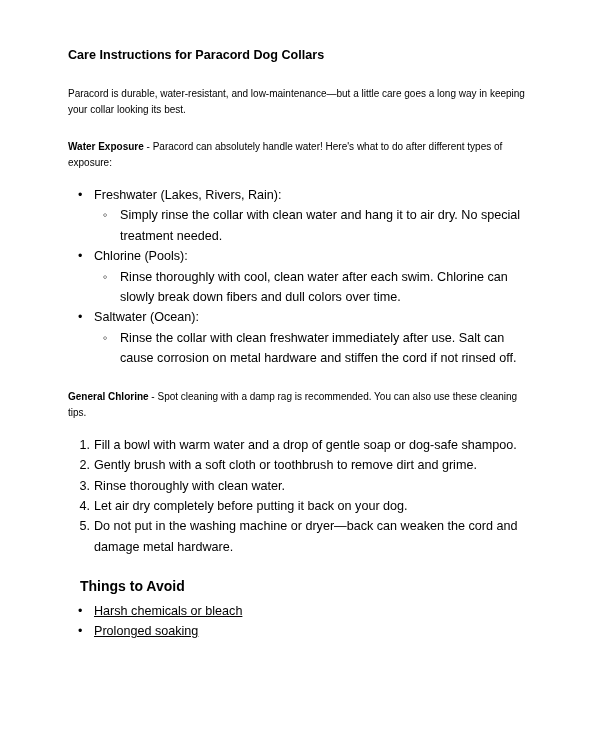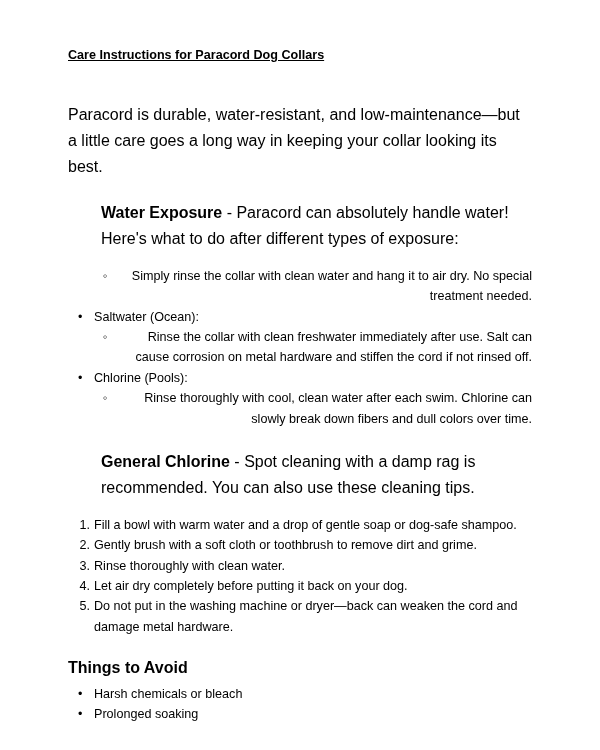--- a/index.html
+++ b/index.html
@@ -17,32 +17,30 @@
   .page {
     box-sizing: border-box;
     width: 600px;
     height: 750px;
     padding: 46px 68px 0 68px;
     background: #ffffff;
   }
   .doc-title {
     font-size: 12.6px;
     font-weight: bold;
-    text-decoration: underline;
-    margin: 0 0 38px 0;
+    margin: 0 0 22px 0;
     line-height: 1.45;
   }
   p.para {
-    font-size: 16px;
+    font-size: 10px;
     line-height: 1.62;
     margin: 0 0 20px 0;
   }
   p.para.tight {
     margin-bottom: 14px;
-    margin-left: 33px;
   }
   .lead {
     font-weight: bold;
   }
   ul.bullets {
     list-style: none;
     margin: 0 0 20px 0;
     padding: 0;
   }
   ul.bullets > li {
@@ -56,21 +54,20 @@
     content: "\2022";
     position: absolute;
     left: 10px;
     font-size: 12.6px;
     line-height: 1.62;
   }
   ul.sub {
     list-style: none;
     margin: 0;
     padding: 0;
-    text-align: right;
   }
   ul.sub > li {
     position: relative;
     padding-left: 26px;
     font-size: 12.6px;
     line-height: 1.62;
   }
   ul.sub > li::before {
     content: "\25E6";
     position: absolute;
@@ -90,35 +87,36 @@
     line-height: 1.62;
   }
   ol.numbers > li::before {
     content: counter(step) ".";
     position: absolute;
     left: 8px;
     text-align: right;
     width: 14px;
   }
   .section-head {
-    font-size: 16px;
+    font-size: 14px;
     font-weight: bold;
     line-height: 1.62;
-    margin: 0 0 3px 0;
+    margin: 0 0 3px 12px;
   }
   ul.plain {
     list-style: none;
     margin: 0;
     padding: 0;
   }
   ul.plain > li {
     position: relative;
     padding-left: 26px;
     font-size: 12.6px;
     line-height: 1.62;
+    text-decoration: underline;
   }
   ul.plain > li::before {
     content: "\2022";
     position: absolute;
     left: 10px;
   }
 </style>
 </head>
 <body>
 
@@ -127,34 +125,35 @@
   <h1 class="doc-title">Care Instructions for Paracord Dog Collars</h1>
 
   <p class="para">Paracord is durable, water-resistant, and low-maintenance—but a little care goes a long way in keeping your collar looking its best.</p>
 
   <p class="para tight">
     <span class="lead">Water Exposure</span><span> - Paracord can absolutely handle water! Here's what to do after different types of exposure:</span>
   </p>
 
   <ul class="bullets">
     <li>
+      <span class="bullet-text">Freshwater (Lakes, Rivers, Rain):</span>
       <ul class="sub">
         <li>Simply rinse the collar with clean water and hang it to air dry. No special treatment needed.</li>
+      </ul>
+    </li>
+    <li>
+      <span class="bullet-text">Chlorine (Pools):</span>
+      <ul class="sub">
+        <li>Rinse thoroughly with cool, clean water after each swim. Chlorine can slowly break down fibers and dull colors over time.</li>
       </ul>
     </li>
     <li>
       <span class="bullet-text">Saltwater (Ocean):</span>
       <ul class="sub">
         <li>Rinse the collar with clean freshwater immediately after use. Salt can cause corrosion on metal hardware and stiffen the cord if not rinsed off.</li>
-      </ul>
-    </li>
-    <li>
-      <span class="bullet-text">Chlorine (Pools):</span>
-      <ul class="sub">
-        <li>Rinse thoroughly with cool, clean water after each swim. Chlorine can slowly break down fibers and dull colors over time.</li>
       </ul>
     </li>
   </ul>
 
   <p class="para tight">
     <span class="lead">General Chlorine</span><span> - Spot cleaning with a damp rag is recommended. You can also use these cleaning tips.</span>
   </p>
 
   <ol class="numbers">
     <li>Fill a bowl with warm water and a drop of gentle soap or dog-safe shampoo.</li>

